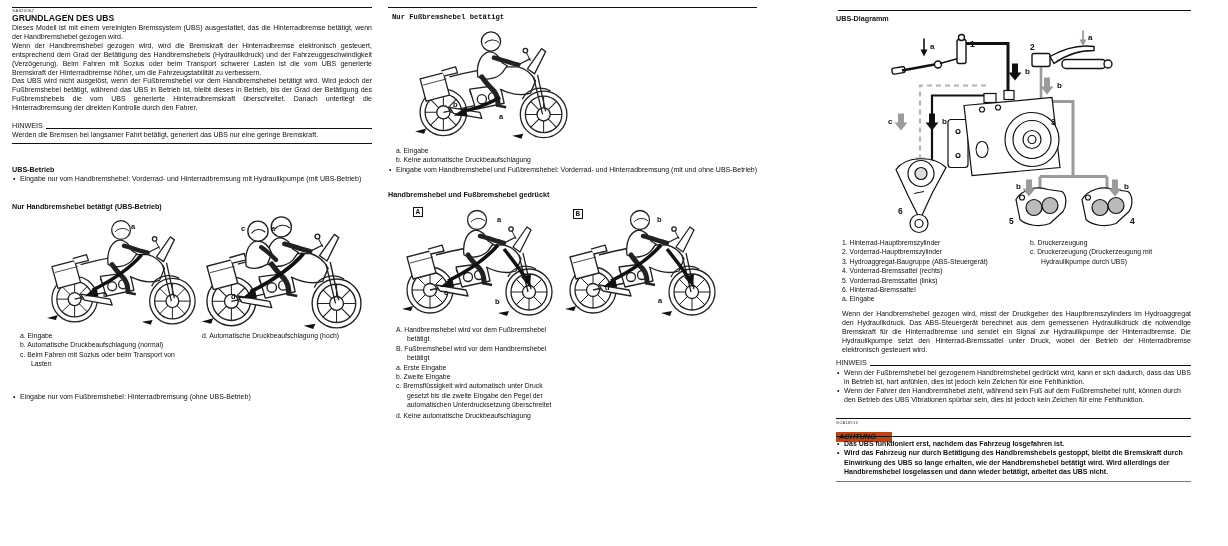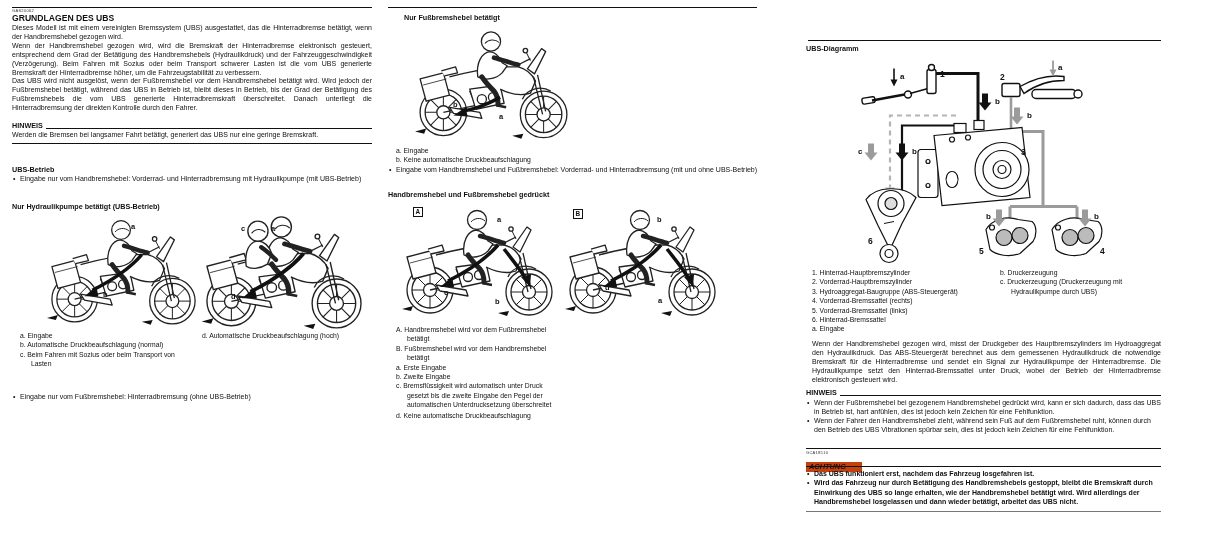--- a/index.html
+++ b/index.html
@@ -17,21 +17,21 @@
   .code  { font-size:4px; color:#333; letter-spacing:.3px; line-height:4px; }
   .h1 { font-size:8.6px; font-weight:bold; line-height:10px; }
   .h2 { font-size:7.2px; font-weight:bold; line-height:9px; }
   .body-txt { font-size:7px; line-height:8.9px; text-align:justify; }
   .note-txt { font-size:7px; line-height:8.9px; }
   .cap { font-size:6.8px; line-height:9.4px; }
   .cap-item { padding-left:11px; text-indent:-11px; }
   .bullet { position:relative; padding-left:8px; }
   .bullet::before { content:"\2022"; position:absolute; left:1px; top:0; }
   .hinweis-row { display:flex; align-items:flex-end; }
-  .hinweis-label { font-weight:bold; font-size:7.2px; line-height:8px; }
+  .hinweis-label { font-weight:normal; font-size:7.2px; line-height:8px; }
   .hinweis-line { flex:1; border-bottom:1.1px solid #111; margin:0 0 1px 3px; }
   .achtung {
     display:inline-block; background:#c2410c; color:#111;
     font-weight:bold; font-style:italic; font-size:7.4px;
     line-height:9px; padding:0 16px 0.5px 3px;
   }
   .warn .bullet { font-weight:bold; }
   .fig { position:absolute; }
   .fig svg { width:100%; height:100%; display:block; }
   .fig-label { position:absolute; font-weight:bold; font-size:7.5px; line-height:8px; }
@@ -117,21 +117,21 @@
 
   <div class="abs hinweis-row" style="left:0; top:122px; width:360px;">
     <span class="hinweis-label">HINWEIS</span>
     <span class="hinweis-line"></span>
   </div>
   <div class="abs note-txt" style="left:0; top:131px; width:360px;">Werden die Bremsen bei langsamer Fahrt betätigt, generiert das UBS nur eine geringe Bremskraft.</div>
   <div class="rule1" style="left:0; top:143px; width:360px;"></div>
 
   <div class="abs h2" style="left:0; top:165px;">UBS-Betrieb</div>
   <div class="abs note-txt bullet" style="left:0; top:175px; width:356px;">Eingabe nur vom Handbremshebel: Vorderrad- und Hinterradbremsung mit Hydraulikpumpe (mit UBS-Betrieb)</div>
-  <div class="abs h2" style="left:0; top:202px;">Nur Hydraulikpumpe betätigt (UBS-Betrieb)</div>
+  <div class="abs h2" style="left:0; top:202px;">Nur Handbremshebel betätigt (UBS-Betrieb)</div>
 
   <div class="fig" style="left:33px; top:211px; width:158px; height:119px;">
     <svg viewBox="0 0 160 112">
       <use href="#moto"></use>
         <use href="#flow-rear"></use>
         <use href="#flow-rear-head"></use>
     </svg>
     <span class="fig-label" style="left:86px; top:12px;">a</span>
     <span class="fig-label" style="left:58px; top:80px;">b</span>
   </div>
@@ -157,21 +157,21 @@
     <div class="cap" style="width:174px; margin-left:8px;">
       <div class="cap-item">d. Automatische Druckbeaufschlagung (hoch)</div>
     </div>
   </div>
 
   <div class="abs note-txt bullet" style="left:0; top:384px; width:356px;">Eingabe nur vom Fußbremshebel: Hinterradbremsung (ohne UBS-Betrieb)</div>
 </div>
 
 <div class="col" style="left:388px; width:370px; height:546px;">
   <div class="rule" style="left:0; top:7px; width:369px;"></div>
-  <div class="abs h2" style="left:16px; top:13px;">Nur Fußbremshebel betätigt</div>
+  <div class="abs h2" style="left:4px; top:13px;font-family:Liberation Mono, monospace;">Nur Fußbremshebel betätigt</div>
 
   <div class="fig" style="left:25px; top:23px; width:162px; height:120px;">
     <svg viewBox="0 0 160 112">
       <use href="#moto"></use>
       <path d="M86,70 C72,78 60,82 48,84" stroke="#111" stroke-width="3.5" fill="none"></path>
       <path d="M52,80 L40,88 L54,89 Z" fill="#111"></path>
     </svg>
     <span class="fig-label" style="left:40px; top:78px;">b</span>
     <span class="fig-label" style="left:86px; top:90px;">a</span>
   </div>
@@ -215,21 +215,21 @@
   <div class="abs cap" style="left:8px; top:325px; width:170px;">
     <div class="cap-item">A. Handbremshebel wird vor dem Fußbremshebel betätigt</div>
     <div class="cap-item">B. Fußbremshebel wird vor dem Handbremshebel betätigt</div>
     <div class="cap-item">a. Erste Eingabe</div>
     <div class="cap-item">b. Zweite Eingabe</div>
     <div class="cap-item">c. Bremsflüssigkeit wird automatisch unter Druck gesetzt bis die zweite Eingabe den Pegel der automatischen Unterdrucksetzung überschreitet</div>
     <div class="cap-item" style="margin-top:1px;">d. Keine automatische Druckbeaufschlagung</div>
   </div>
 </div>
 
-<div class="col" style="left:806px; width:356px; height:383px;margin-top:30px;">
+<div class="col" style="left:836px; width:356px; height:383px;">
   <div class="rule" style="left:2px; top:10px; width:353px;"></div>
   <div class="abs h2" style="left:0; top:14px;">UBS-Diagramm</div>
 
   <div class="fig" style="left:0; top:27px; width:355px; height:209px;">
     <svg viewBox="0 0 355 208">
 
       <g>
         <path d="M150,58 L84,58 L84,130" stroke="#b4b4b4" stroke-width="2.2" stroke-dasharray="5 4" fill="none"></path>
         <path d="M79,130 h10 l-5,8 z" fill="#b4b4b4"></path>
       </g>

